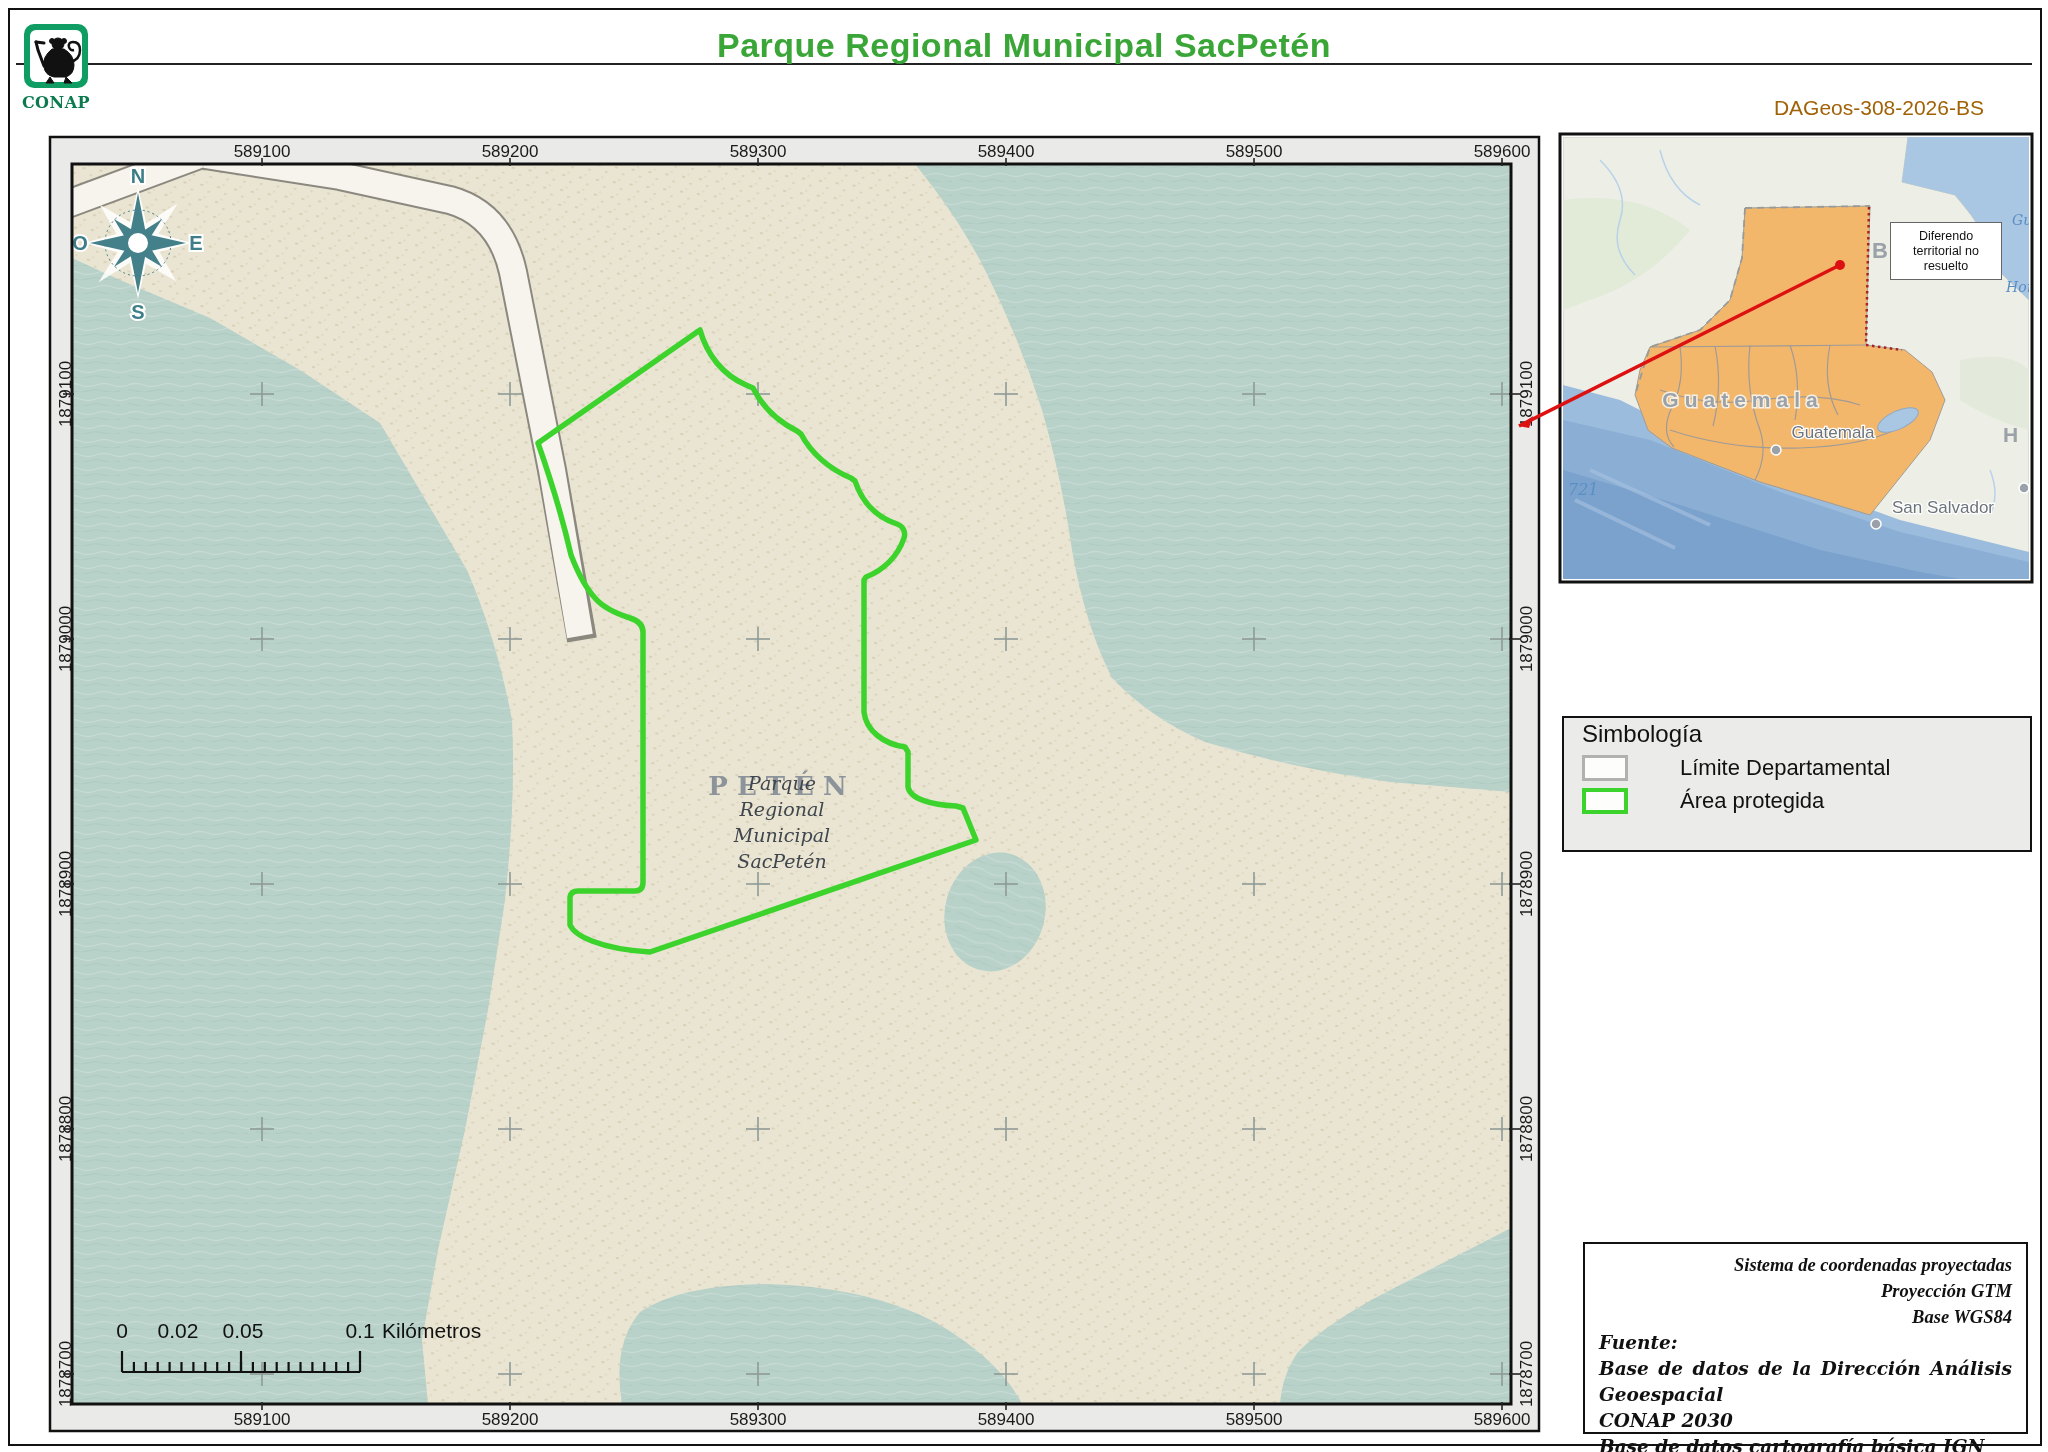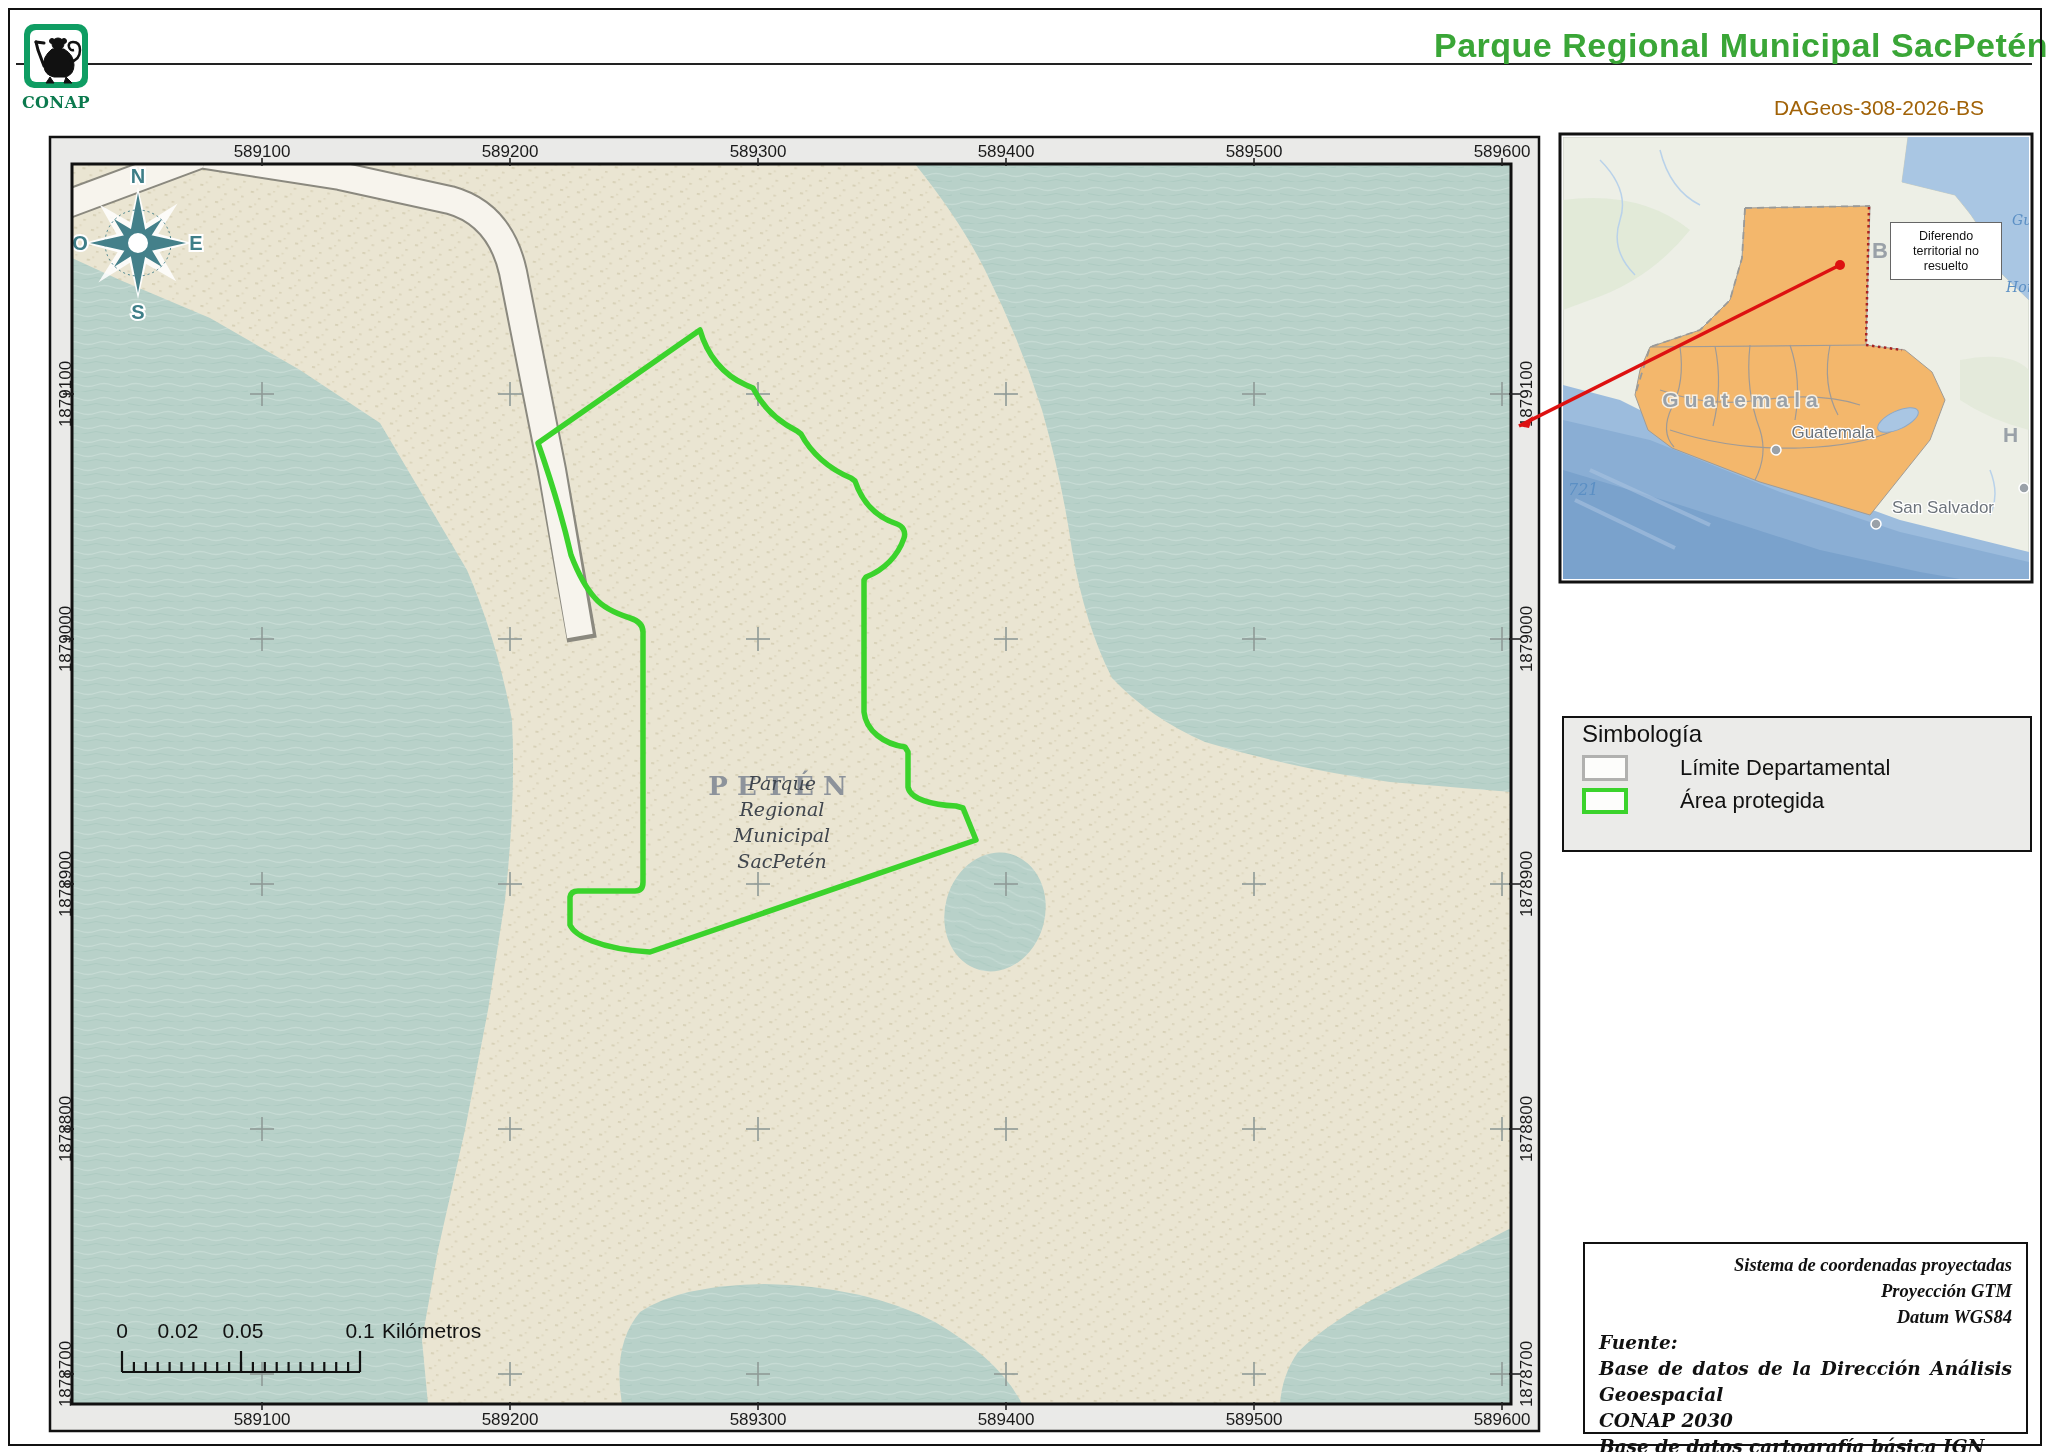--- a/index.html
+++ b/index.html
@@ -2,21 +2,21 @@
 <html><head>
 <meta charset="utf-8">
 <style>
   html,body{margin:0;padding:0;background:#fff;}
   .page{position:relative;width:2048px;height:1452px;background:#ffffff;overflow:hidden;
         font-family:"Liberation Sans",sans-serif;}
   .page-border{position:absolute;left:8px;top:8px;width:2030px;height:1434px;
         border:2px solid #111;pointer-events:none;}
   
   .logo{position:absolute;left:22px;top:22px;width:80px;height:94px;}
-  .title{position:absolute;left:0;top:26px;width:2048px;text-align:right;
+  .title{position:absolute;left:0;top:26px;width:2048px;text-align:center;
         font-size:34px;font-weight:700;letter-spacing:.5px;color:#3aa637;}
   .header-rule{position:absolute;left:16px;top:63px;width:2016px;height:0;
         border-top:2px solid #222;}
   .refcode{position:absolute;right:64px;top:96px;font-size:21px;color:#a16207;}
   
   .legend{position:absolute;left:1562px;top:716px;width:470px;height:136px;
         background:#ebebe9;border:2.5px solid #111;box-sizing:border-box;}
   .legend-title{font-size:24px;color:#111;margin:2px 0 6px 18px;}
   .legend-row{display:flex;align-items:center;margin:7px 0 0 18px;gap:36px;}
   .swatch{width:46px;height:26px;background:#fdfdfb;box-sizing:border-box;margin-right:16px;}
@@ -402,21 +402,21 @@
 
   
   <div class="notebox">
     <span>Diferendo territorial no resuelto</span>
   </div>
 
   
   <div class="infobox">
     <div class="ctr">Sistema de coordenadas proyectadas</div>
     <div class="ctr">Proyección GTM</div>
-    <div class="ctr">Datum WGS84</div>
+    <div class="ctr">Base WGS84</div>
     <div>Fuente:</div>
     <div class="just">Base de datos de la Dirección Análisis Geoespacial</div>
     <div>CONAP 2030</div>
     <div>Base de datos cartografía básica IGN 2010</div>
   </div>
 
   <div class="page-border"></div>
 </div>
 
 </body></html>

